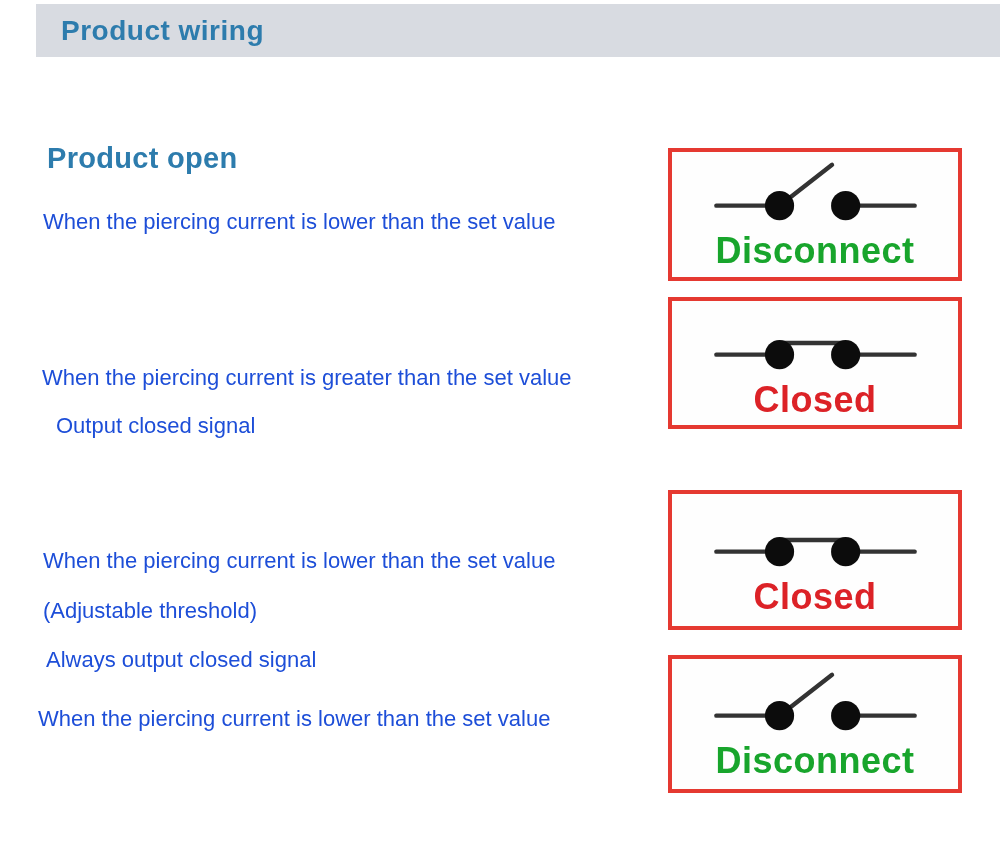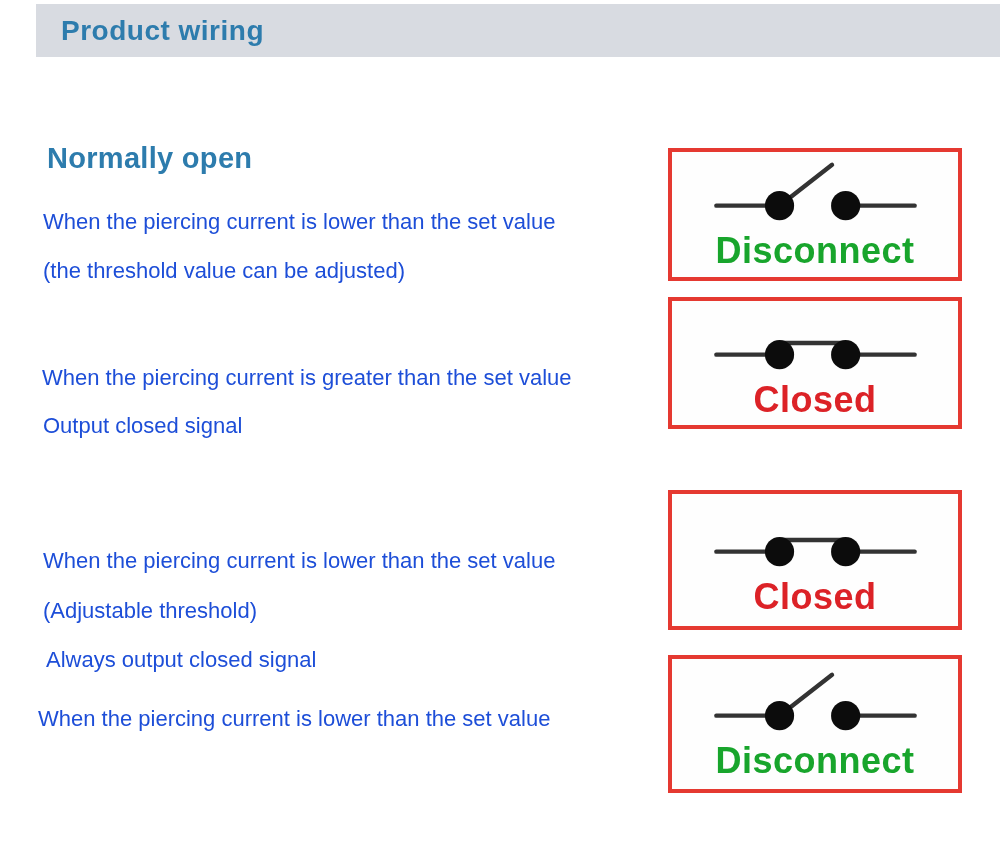--- a/index.html
+++ b/index.html
@@ -57,21 +57,21 @@
     font-size: 22px;
     font-weight: 400;
     color: #1d4ed8;
     white-space: nowrap;
   }
   #h-open   { left: 47px; top: 142px; }
   #l-open-0 { left: 43px; top: 209px; }
   #l-open-1 { left: 43px; top: 258px; }
   #l-open-2 { left: 43px; top: 308px; }
   #l-open-3 { left: 42px; top: 365px; }
-  #l-open-4 { left: 43px; top: 413px; }
+  #l-open-4 { left: 56px; top: 413px; }
   #h-closed   { left: 45px; top: 483px; }
   #l-closed-0 { left: 43px; top: 548px; }
   #l-closed-1 { left: 43px; top: 598px; }
   #l-closed-2 { left: 46px; top: 647px; }
   #l-closed-3 { left: 38px; top: 706px; }
   #l-closed-4 { left: 38px; top: 755px; }
 
   
   .diagram-box {
     position: absolute;
@@ -117,23 +117,22 @@
 </style>
 </head>
 <body>
 
 <div class="page">
 
   <header class="topbar">
     <h1 class="page-title">Product wiring</h1>
   </header>
 
-  <h2 class="heading" id="h-open">Normally open</h2>
+  <h2 class="heading" id="h-open">Product open</h2>
   <p class="body-line" id="l-open-0">When the piercing current is lower than the set value</p>
-  <p class="body-line" id="l-open-1">(the threshold value can be adjusted)</p>
   <p class="body-line" id="l-open-3">When the piercing current is greater than the set value</p>
   <p class="body-line" id="l-open-4">Output closed signal</p>
 
   <p class="body-line" id="l-closed-0">When the piercing current is lower than the set value</p>
   <p class="body-line" id="l-closed-1">(Adjustable threshold)</p>
   <p class="body-line" id="l-closed-2">Always output closed signal</p>
   <p class="body-line" id="l-closed-3">When the piercing current is lower than the set value</p>
 
   <div class="diagram-box" id="box-0" data-symbol="open">
     <svg class="switch-svg" viewBox="0 0 210 72" width="205" height="70" aria-hidden="true">

